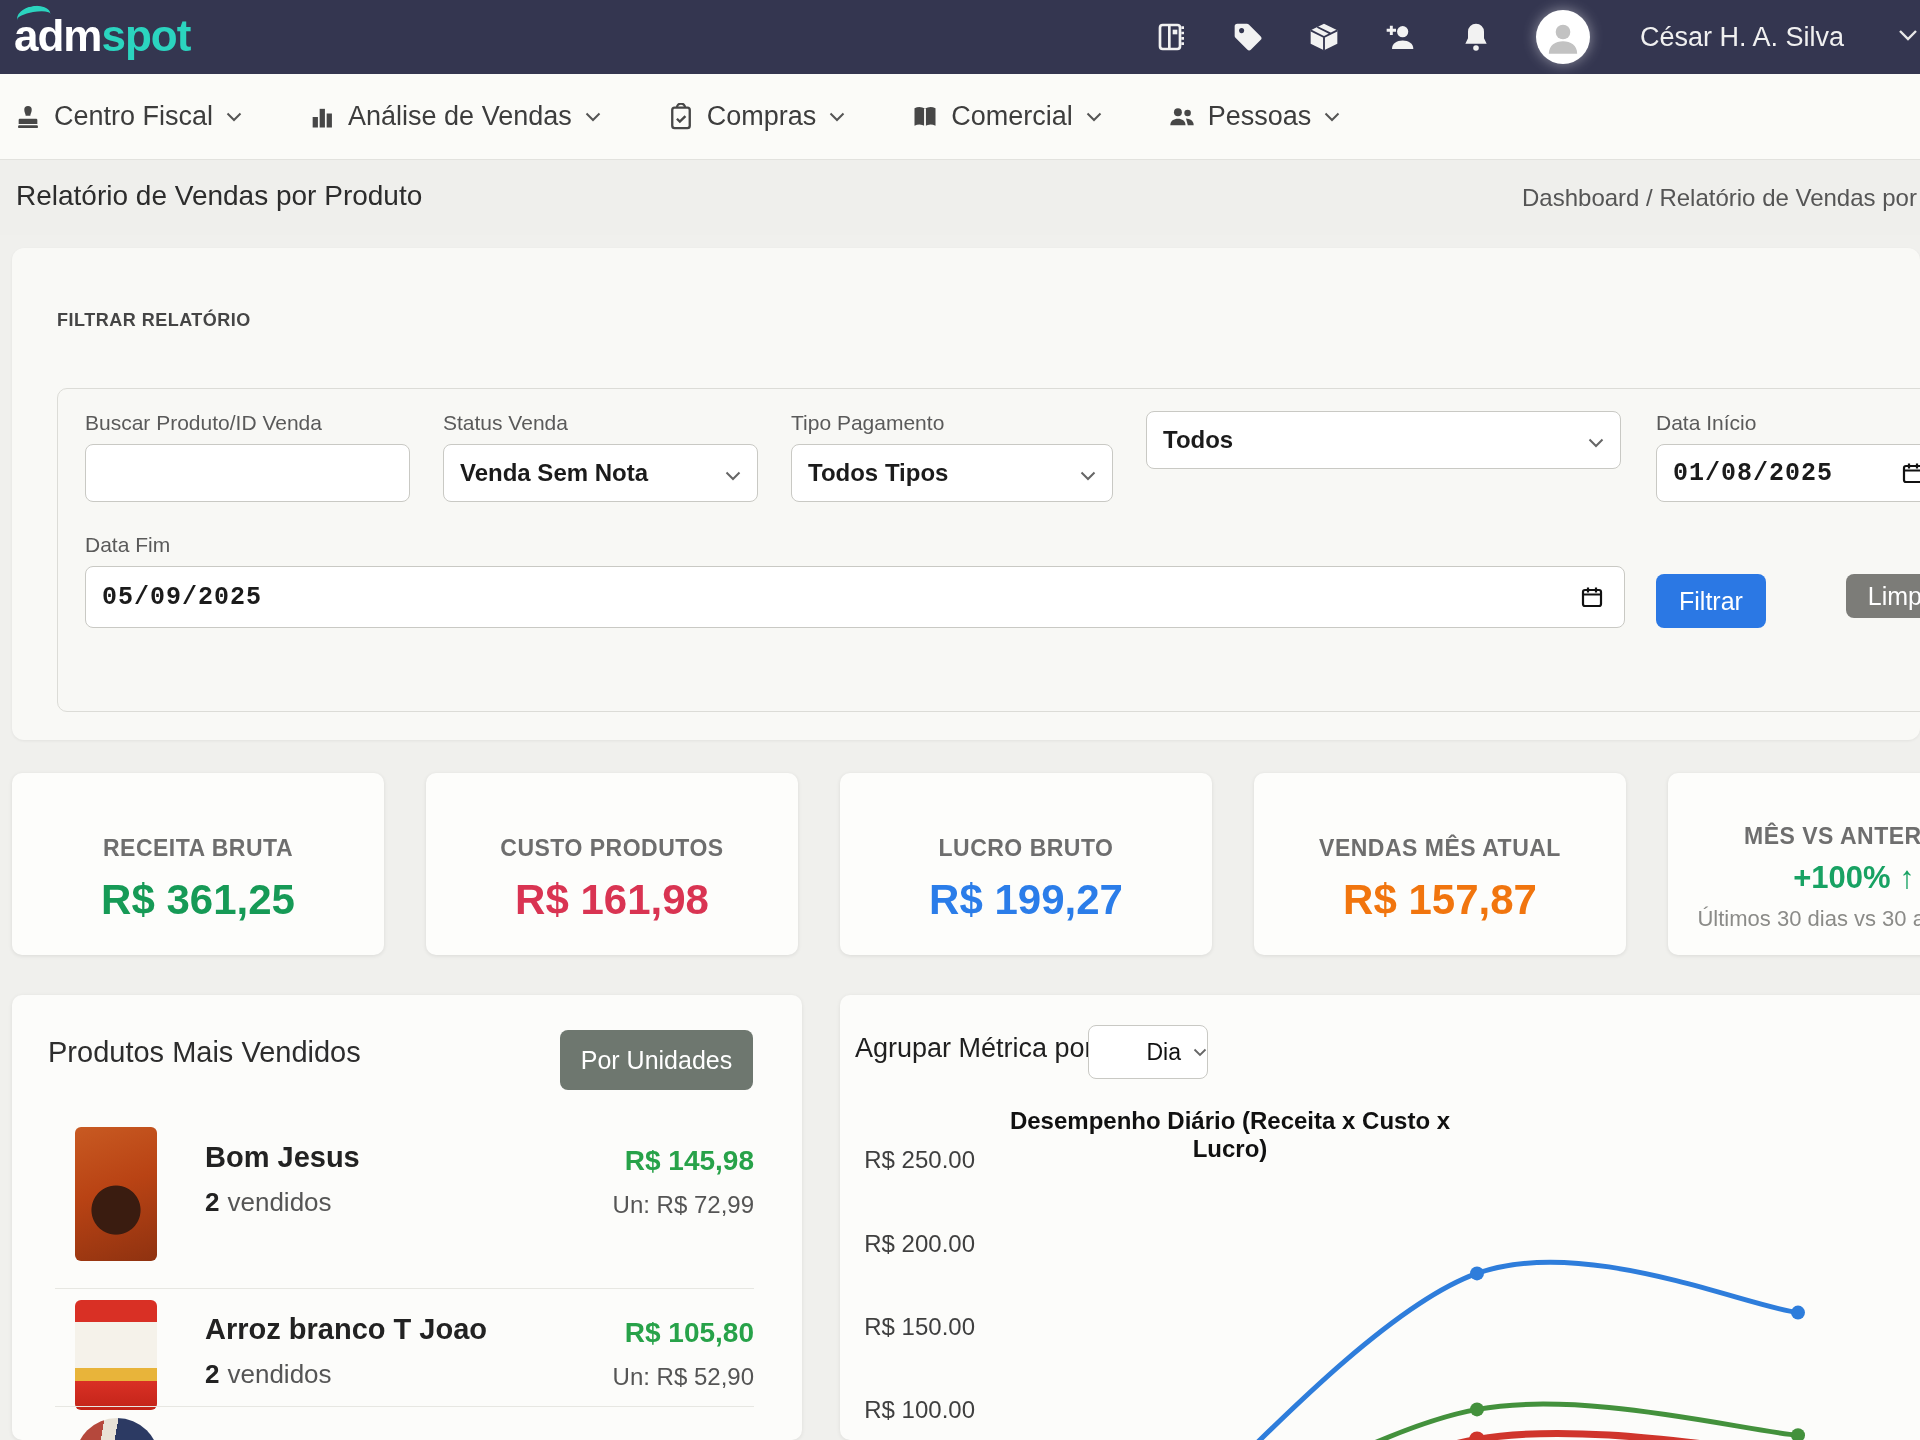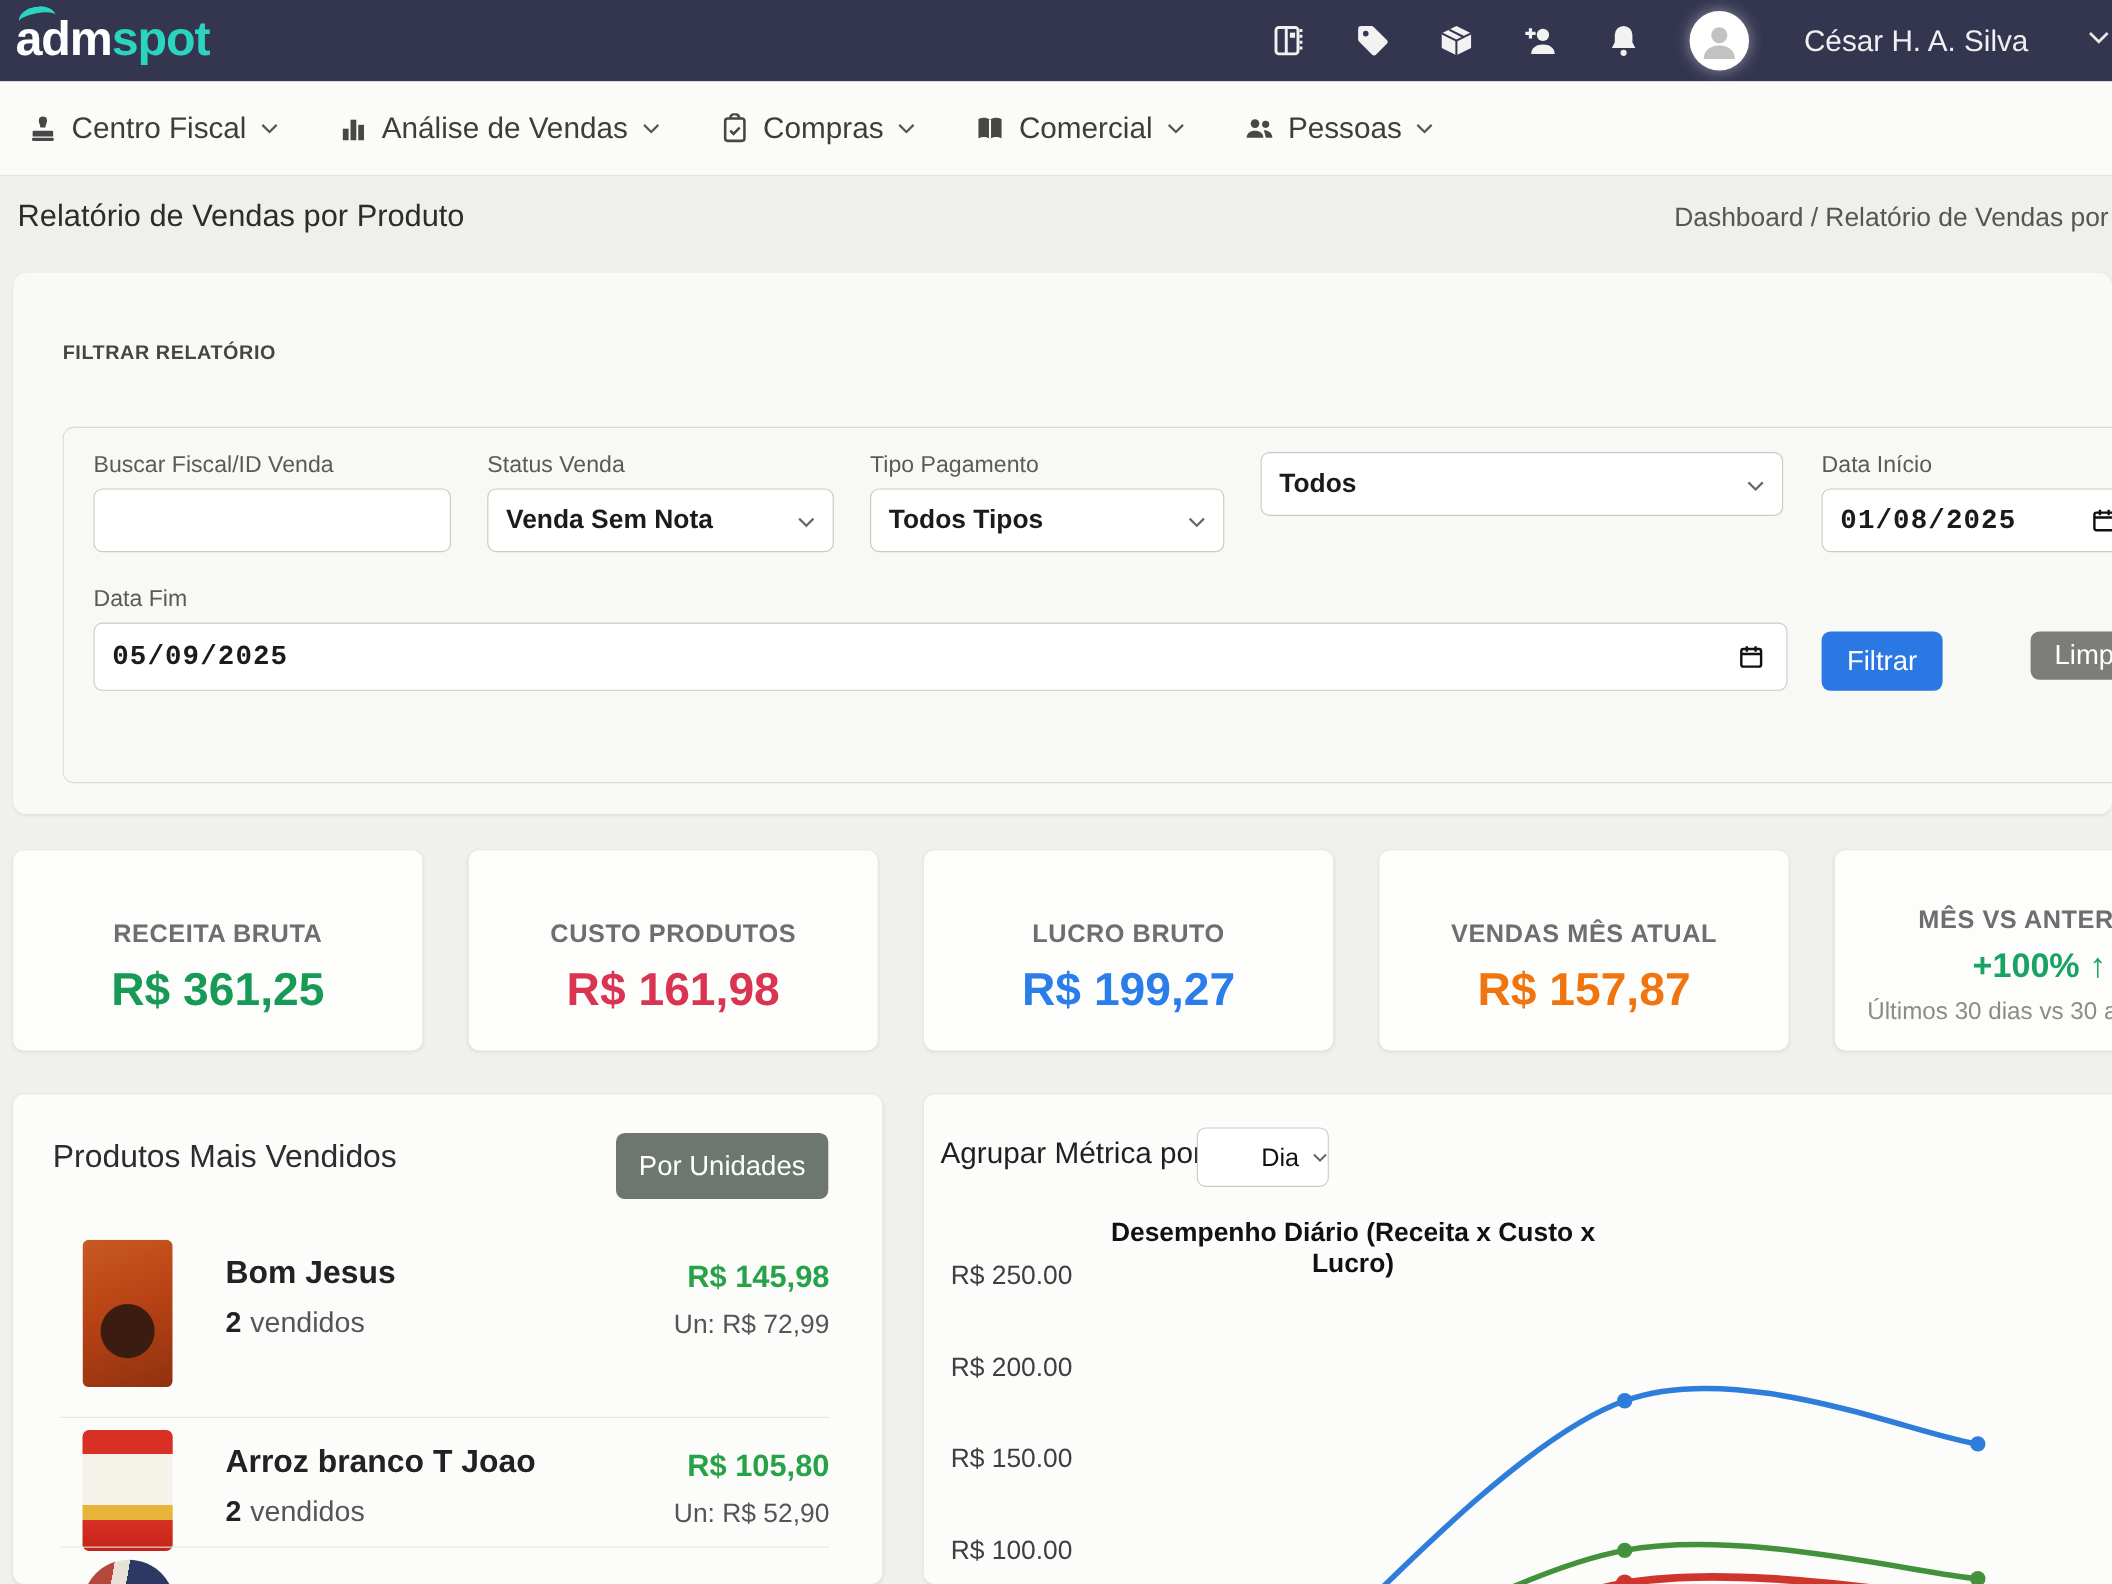--- a/index.html
+++ b/index.html
@@ -15,21 +15,21 @@
   .topbar-right{position:absolute;right:2px;top:0;height:74px;display:flex;align-items:center;gap:44px;}
   .tb-icon{width:32px;height:32px;display:inline-flex;cursor:pointer;}
   .tb-icon svg{width:100%;height:100%;}
   .avatar{width:54px;height:54px;border-radius:50%;background:#ffffff;box-shadow:0 0 14px rgba(255,255,255,.45);
           display:flex;align-items:center;justify-content:center;overflow:hidden;}
   .user-name{color:#f0f0f0;font-size:27px;margin-left:6px;white-space:nowrap;}
   .user-chevron{margin-left:10px;}
 
   
   .navbar{position:absolute;left:0;top:74px;width:1920px;height:86px;background:#fbfbf8;
-          border-bottom:1px solid #e2e2de;display:flex;align-items:center;padding-left:25px;box-sizing:border-box;}
+          border-bottom:1px solid #e2e2de;display:flex;align-items:center;padding-left:14px;box-sizing:border-box;gap:12px;}
   .nav-item{display:flex;align-items:center;margin-right:54px;font-size:27px;color:#3d3d3d;cursor:pointer;white-space:nowrap;}
   .nav-icon{width:28px;height:28px;margin-right:12px;display:inline-flex;}
   .nav-icon svg{width:100%;height:100%;}
   .chev{display:inline-flex;margin-left:13px;}
 
   
   .page-head{position:absolute;left:0;top:160px;width:1920px;height:75px;background:#efefec;}
   .page-title{position:absolute;left:16px;top:20px;font-size:28px;color:#2c2c2c;}
   .breadcrumb{position:absolute;left:1522px;top:24px;font-size:24px;color:#555;white-space:nowrap;}
 
@@ -231,21 +231,21 @@
   <div class="page-head">
     <div class="page-title">Relatório de Vendas por Produto</div>
     <div class="breadcrumb">Dashboard / Relatório de Vendas por</div>
   </div>
 
   <section class="filter-card">
     <div class="filter-title">FILTRAR RELATÓRIO</div>
     <div class="fieldset">
 
       <div class="field" style="left:27px;top:22px;width:325px;">
-        <span class="field-label">Buscar Fiscal/ID Venda</span>
+        <span class="field-label">Buscar Produto/ID Venda</span>
         <div class="tinput">
           <input type="text" value="" style="">
         </div>
       </div>
 
       <div class="field" style="left:733px;top:22px;width:322px;">
         <span class="field-label">Tipo Pagamento</span>
         <div class="tselect">
           <span class="val">Todos Tipos</span>
           <span class="sel-chev"><svg width="16" height="10" viewBox="0 0 16 10">

